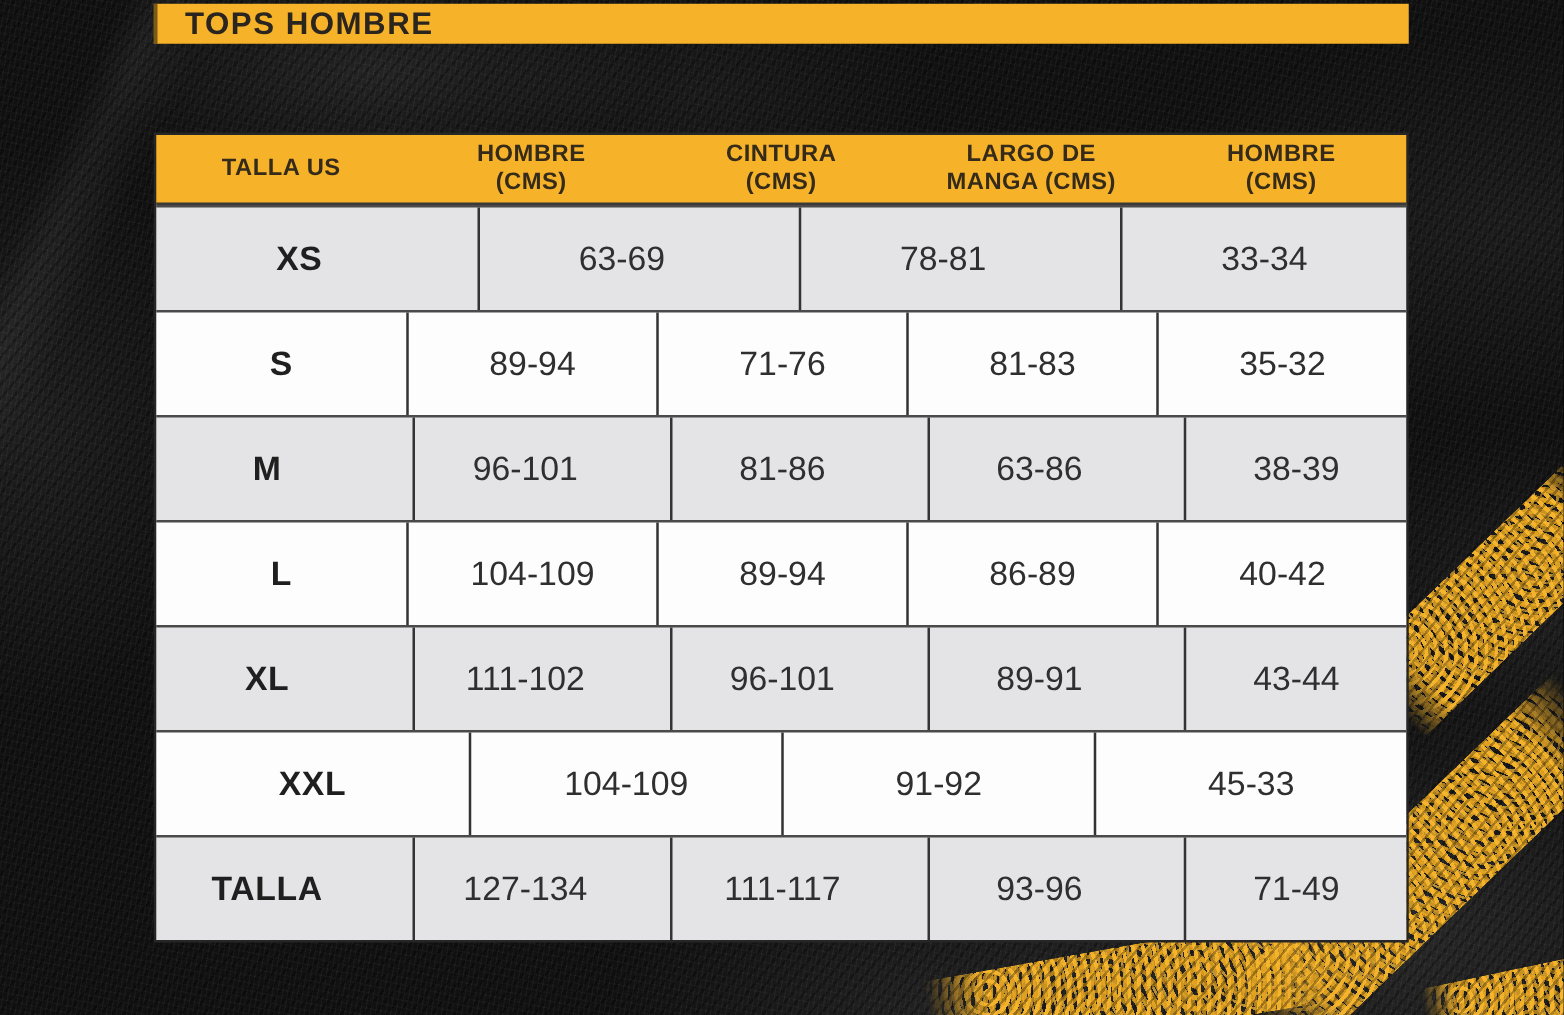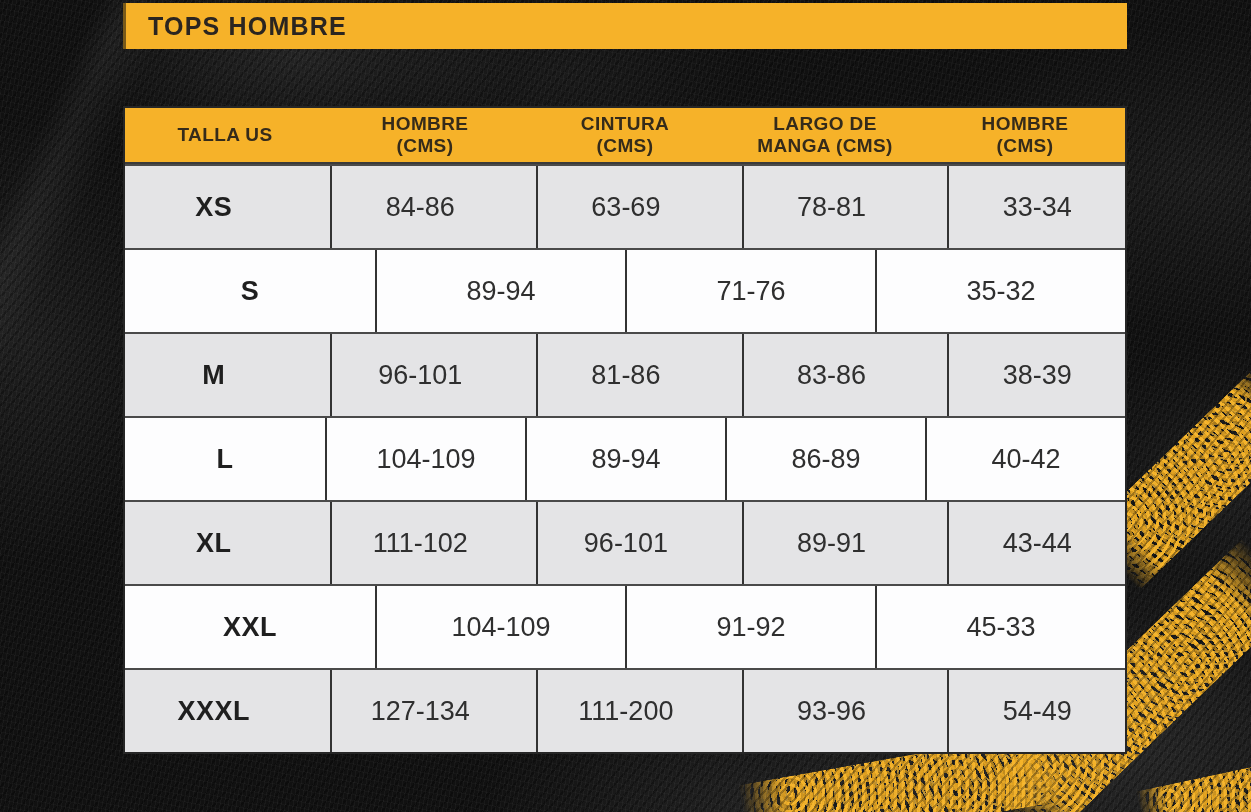--- a/index.html
+++ b/index.html
@@ -47,21 +47,21 @@
   .stripe-b { width: 360px; height: 84px; left: 962px;  top: 652px; transform: rotate(-44deg); }
   .stripe-c { width: 330px; height: 72px; left: 742px;  top: 756px; transform: rotate(-10deg); }
   .stripe-d { width: 200px; height: 60px; left: 1140px; top: 770px; transform: rotate(-12deg); }
 
   .content { position: absolute; inset: 0; z-index: 5; }
 
   
   .title-bar {
     position: absolute;
     left: 123px; top: 3px;
-    width: 1004px; height: 46px;
+    width: 1004px; height: 32px;
     background: #F6B229;
     display: flex; align-items: center;
     padding-left: 22px;
     border-left: 3px solid rgba(20,18,12,0.55);
   }
   .title-bar .title-text {
     font-size: 25px;
     font-weight: bold;
     letter-spacing: 1.2px;
     color: #2b2520;
@@ -150,38 +150,38 @@
           <span>MANGA (CMS)</span>
         </div>
         <div class="th">
           <span>HOMBRE</span>
           <span>(CMS)</span>
         </div>
       </div>
 
       <div class="trow row-gray">
         <div class="td size-cell">XS</div>
-        <div class="td">84-86</div>
         <div class="td">63-69</div>
         <div class="td">78-81</div>
         <div class="td">33-34</div>
       </div>
 
       <div class="trow row-white">
         <div class="td size-cell">S</div>
         <div class="td">89-94</div>
         <div class="td">71-76</div>
+        <div class="td">81-83</div>
         <div class="td">35-32</div>
       </div>
 
       <div class="trow row-gray">
         <div class="td size-cell">M</div>
         <div class="td">96-101</div>
         <div class="td">81-86</div>
-        <div class="td">83-86</div>
+        <div class="td">63-86</div>
         <div class="td">38-39</div>
       </div>
 
       <div class="trow row-white">
         <div class="td size-cell">L</div>
         <div class="td">104-109</div>
         <div class="td">89-94</div>
         <div class="td">86-89</div>
         <div class="td">40-42</div>
       </div>
@@ -195,22 +195,22 @@
       </div>
 
       <div class="trow row-white">
         <div class="td size-cell">XXL</div>
         <div class="td">104-109</div>
         <div class="td">91-92</div>
         <div class="td">45-33</div>
       </div>
 
       <div class="trow row-gray">
-        <div class="td size-cell">XXXL</div>
+        <div class="td size-cell">TALLA</div>
         <div class="td">127-134</div>
-        <div class="td">111-200</div>
+        <div class="td">111-117</div>
         <div class="td">93-96</div>
-        <div class="td">54-49</div>
+        <div class="td">71-49</div>
       </div>
 
     </div>
   </div>
 </div>
 
 </body></html>

